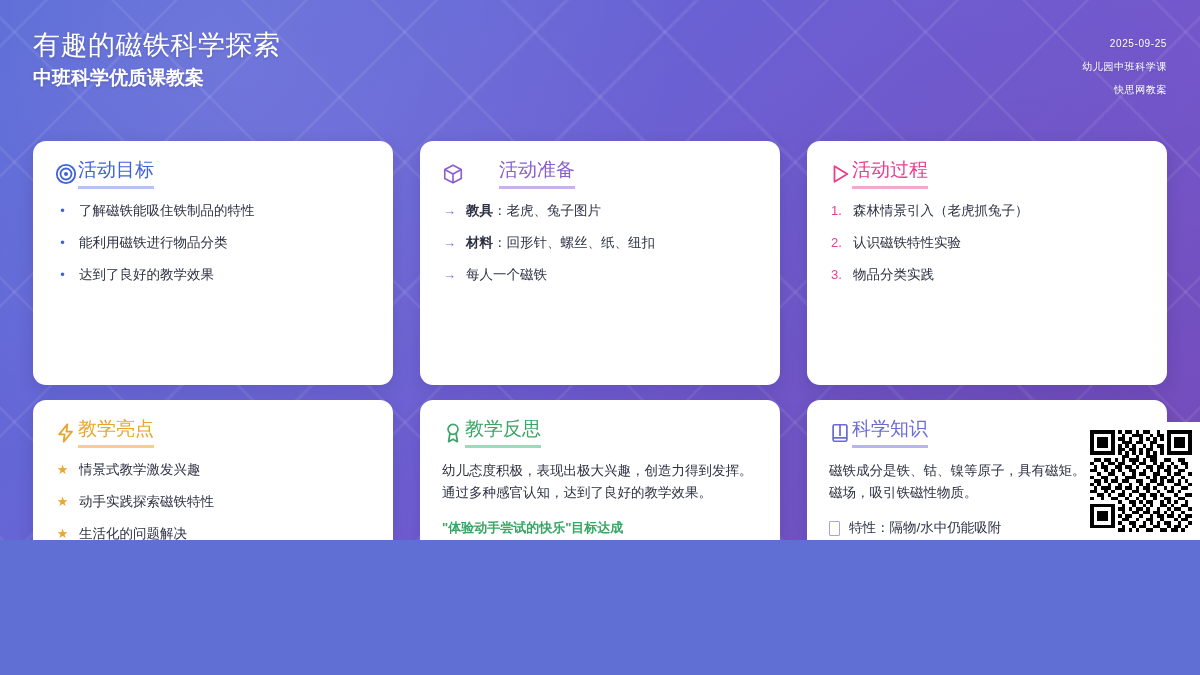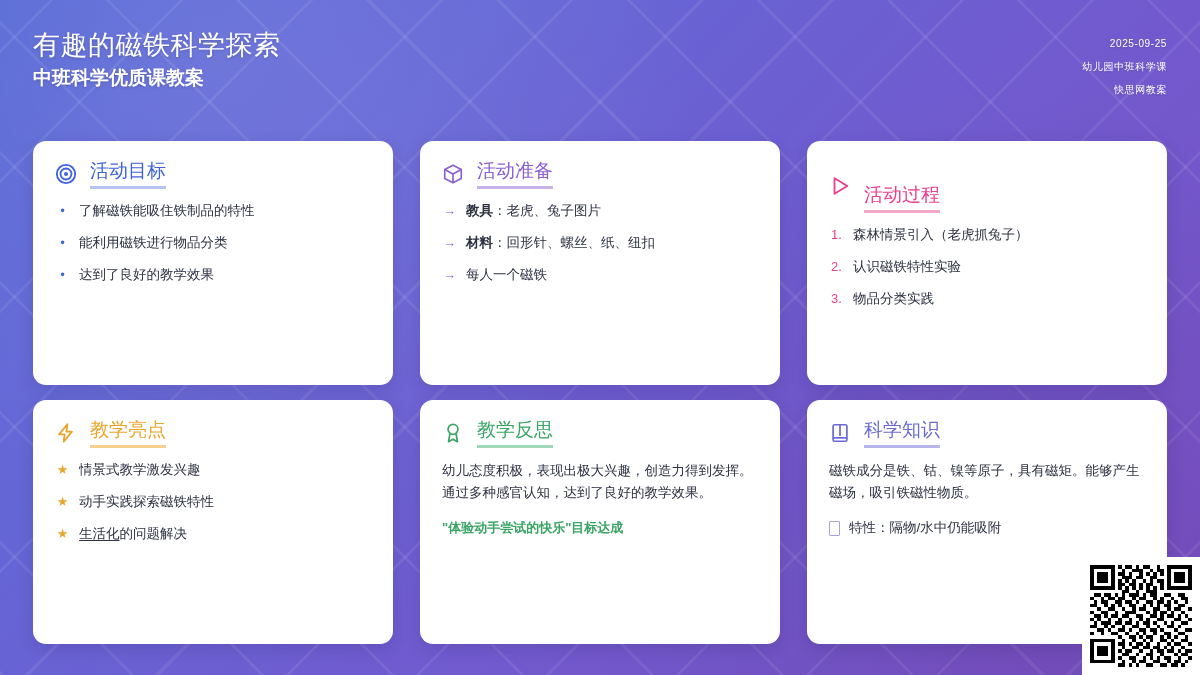--- a/index.html
+++ b/index.html
@@ -10,21 +10,21 @@
     width: 1200px;
     height: 675px;
     overflow: hidden;
     font-family: "Liberation Sans", "DejaVu Sans", sans-serif;
     background: #5f6fd4;
   }
 
   .slide {
     position: relative;
     width: 1200px;
-    height: 675px;
+    height: 540px;
     overflow: hidden;
     background:
       linear-gradient(135deg, #5668d6 0%, #6566d6 28%, #6f5cd0 55%, #7c4fc4 100%);
   }
 
   
   .bg-pattern {
     position: absolute;
     inset: 0;
     background-image:
@@ -110,22 +110,23 @@
     background: #ffffff;
     border-radius: 13px;
     box-shadow: 0 5px 16px rgba(40, 30, 90, 0.17);
     padding: 18px 22px 16px 22px;
     box-sizing: border-box;
     overflow: hidden;
   }
   .card-head {
     display: flex;
     align-items: center;
-    gap: 13px;
+    gap: 1px;
     margin-bottom: 6px;
+    font-family: Liberation Mono, monospace;
   }
   .card-icon {
     width: 22px;
     height: 22px;
     display: flex;
     align-items: center;
     justify-content: center;
     flex: 0 0 auto;
   }
   .card-icon svg { display: block; }
@@ -185,22 +186,22 @@
     width: 9px;
     height: 13px;
     border: 1px solid #a9a2e0;
     border-radius: 1px;
     margin-top: 3px;
     flex: 0 0 auto;
   }
 
   
   .t-blue   .card-title { color: #3f63d8; border-bottom-color: #b7c4f2; }
-  .t-purple .card-title { color: #8a5fd0; border-bottom-color: #c8b2e8; }
-  .t-pink   .card-title { color: #e8408f; border-bottom-color: #f4a8cc; margin-top: 24px; }
+  .t-purple .card-title { color: #8a5fd0; border-bottom-color: #c8b2e8; margin-left: 34px; }
+  .t-pink   .card-title { color: #e8408f; border-bottom-color: #f4a8cc; }
   .t-amber  .card-title { color: #e9a52b; border-bottom-color: #f7cf8c; }
   .t-green  .card-title { color: #3aa564; border-bottom-color: #9fd9ba; }
   .t-indigo .card-title { color: #6c6bd6; border-bottom-color: #b6b5ec; }
 
   .t-blue   .bullet-mark { color: #3f63d8; }
   .t-purple .bullet-mark { color: #8a5fd0; }
   .t-pink   .bullet-mark { color: #e8408f; font-size: 13px; }
   .t-amber  .bullet-mark { color: #e9a52b; }
   .t-green  .quote       { color: #3aa564; }
 

